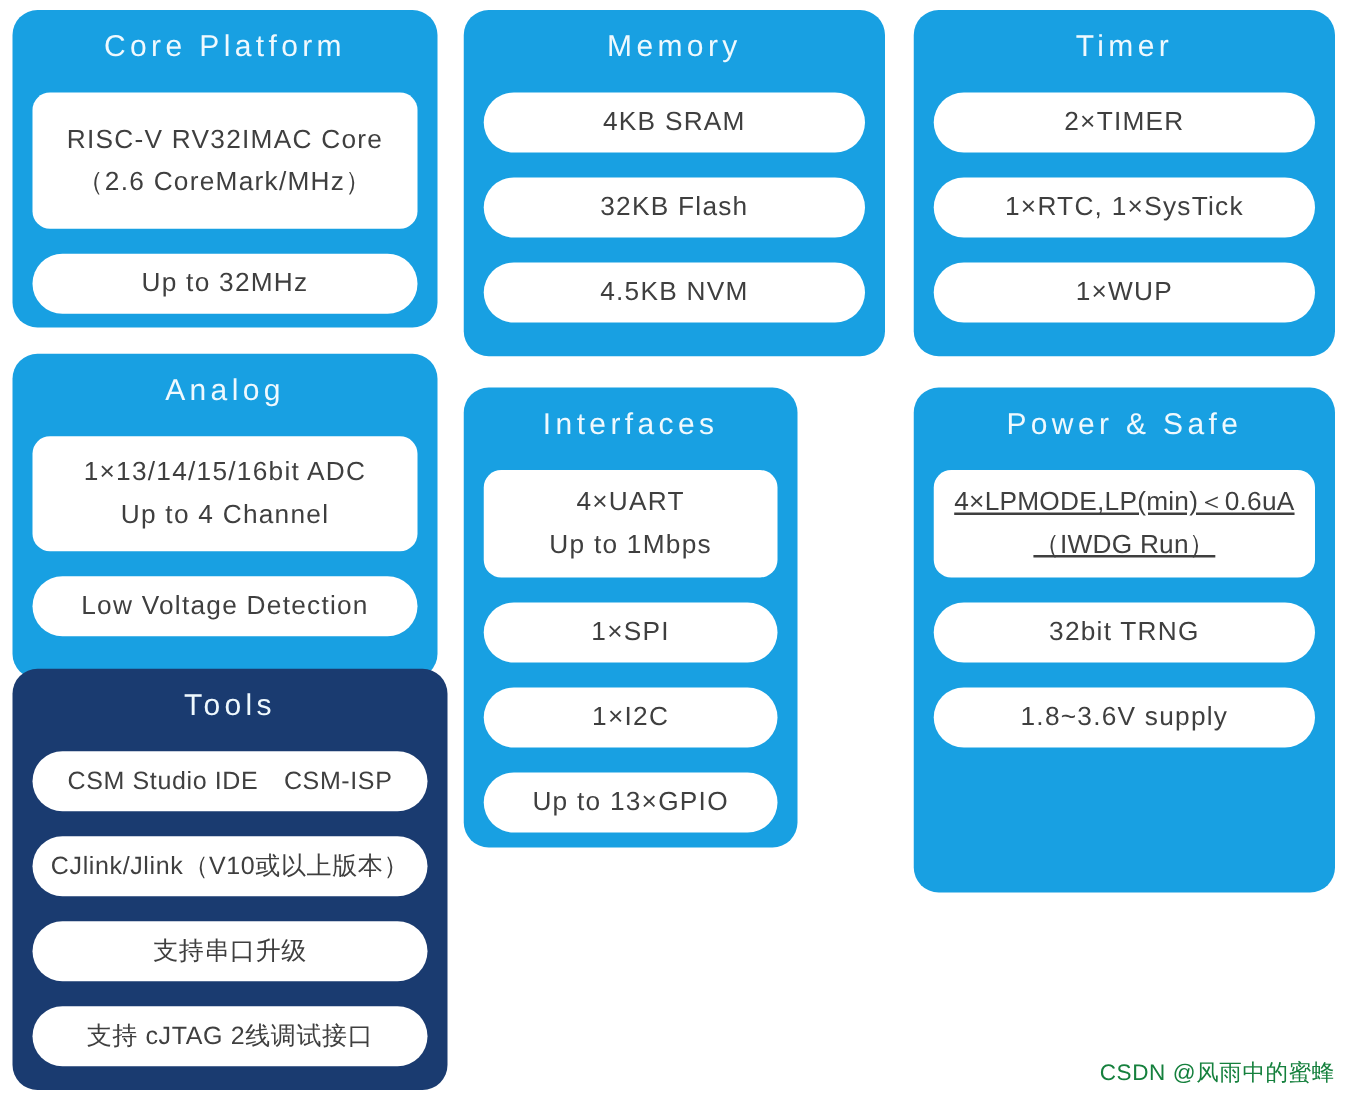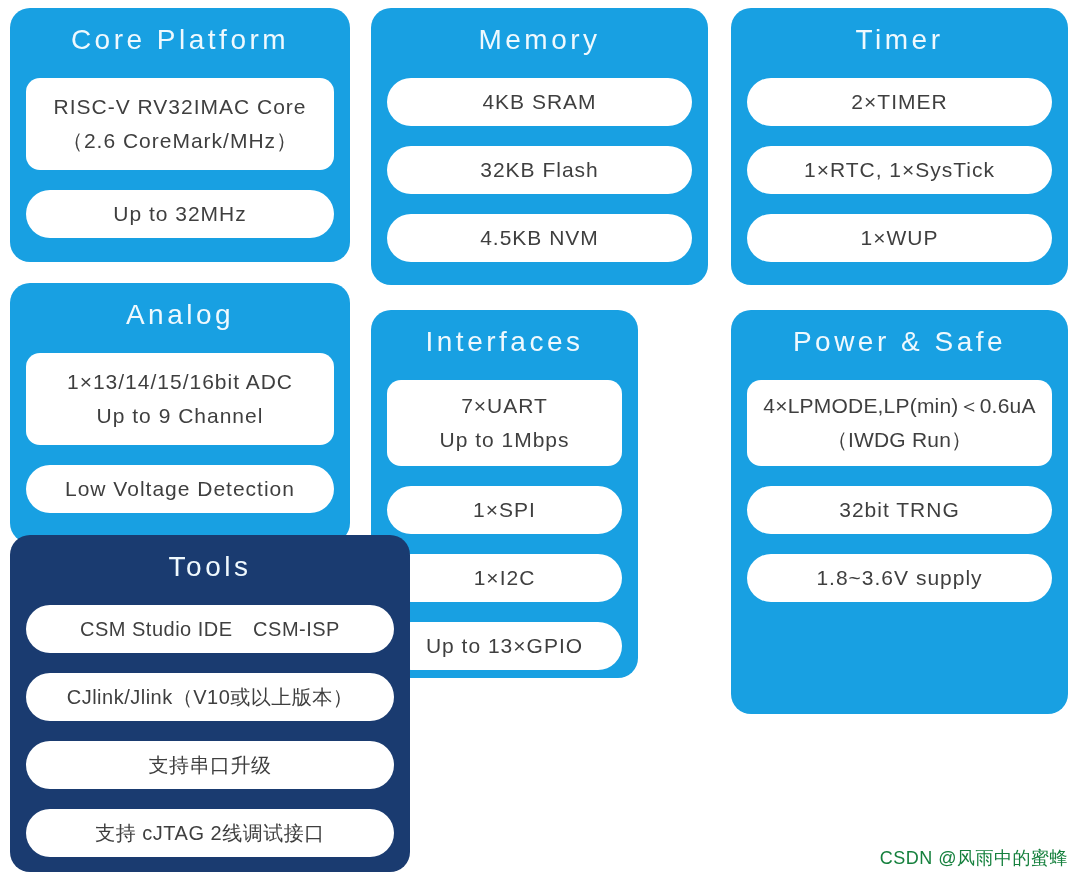--- a/index.html
+++ b/index.html
@@ -23,21 +23,21 @@
     flex-direction: column;
     padding: 10px 16px 22px 16px;
     gap: 20px;
   }
   .card.blue { background: var(--card-blue, #18A0E2); }
   .card.navy { background: var(--card-navy, #1A3B70); }
   .card h2 {
     margin: 6px 0 2px 0;
     flex: 0 0 auto;
     text-align: center;
-    font-size: 28px;
+    font-size: 24px;
     font-weight: 400;
     letter-spacing: 3.5px;
     color: var(--title-text, #EFF9FE);
   }
   .pill {
     box-sizing: border-box;
     background: var(--pill-bg, #ffffff);
     color: var(--pill-text, #3F3F3F);
     display: flex;
     flex-direction: column;
@@ -45,34 +45,34 @@
     justify-content: center;
     height: 48px;
     border-radius: 24px;
     font-size: 21px;
     letter-spacing: 1px;
     line-height: 1.6;
     text-align: center;
     flex: 0 0 auto;
   }
   .pill.multi {
-    height: 92px;
+    height: 109px;
     border-radius: 14px;
   }
   .pos-core-platform { left: 10px;  top: 8px;   width: 340px; height: 254px; }
   .pos-memory        { left: 371px; top: 8px;   width: 337px; height: 277px; }
   .pos-timer         { left: 731px; top: 8px;   width: 337px; height: 277px; }
   .pos-analog        { left: 10px;  top: 283px; width: 340px; height: 260px; }
   .pos-interfaces    { left: 371px; top: 310px; width: 267px; height: 368px; }
   .pos-power-safe    { left: 731px; top: 310px; width: 337px; height: 404px; }
-  .pos-tools         { left: 10px;  top: 535px; width: 400px; height: 337px; }
+  .pos-tools         { left: 10px;  top: 535px; width: 348px; height: 337px; }
   .pos-analog .pill.multi { height: 92px; }
   .pos-interfaces .pill.multi, .pos-power-safe .pill.multi { height: 86px; }
   .pos-tools .pill { font-size: 20px; letter-spacing: 0.5px; }
-  .pos-power-safe .pill.multi .pill-line { letter-spacing: 0.2px; }
+  .pos-power-safe .pill.multi .pill-line { letter-spacing: 0.2px; text-decoration: underline; }
   .watermark {
     position: absolute;
     right: 12px;
     bottom: 12px;
     font-size: 18px;
     letter-spacing: 0.5px;
     color: #15803d;
   }
 </style>
 </head>
@@ -111,30 +111,30 @@
         <span class="pill-line">1×RTC, 1×SysTick</span>
       </div>
       <div class="pill">
         <span class="pill-line">1×WUP</span>
       </div>
     </section>
     <section class="card blue pos-analog">
       <h2>Analog</h2>
       <div class="pill multi">
         <span class="pill-line">1×13/14/15/16bit ADC</span>
-        <span class="pill-line">Up to 9 Channel</span>
+        <span class="pill-line">Up to 4 Channel</span>
       </div>
       <div class="pill">
         <span class="pill-line">Low Voltage Detection</span>
       </div>
     </section>
     <section class="card blue pos-interfaces">
       <h2>Interfaces</h2>
       <div class="pill multi">
-        <span class="pill-line">7×UART</span>
+        <span class="pill-line">4×UART</span>
         <span class="pill-line">Up to 1Mbps</span>
       </div>
       <div class="pill">
         <span class="pill-line">1×SPI</span>
       </div>
       <div class="pill">
         <span class="pill-line">1×I2C</span>
       </div>
       <div class="pill">
         <span class="pill-line">Up to 13×GPIO</span>

